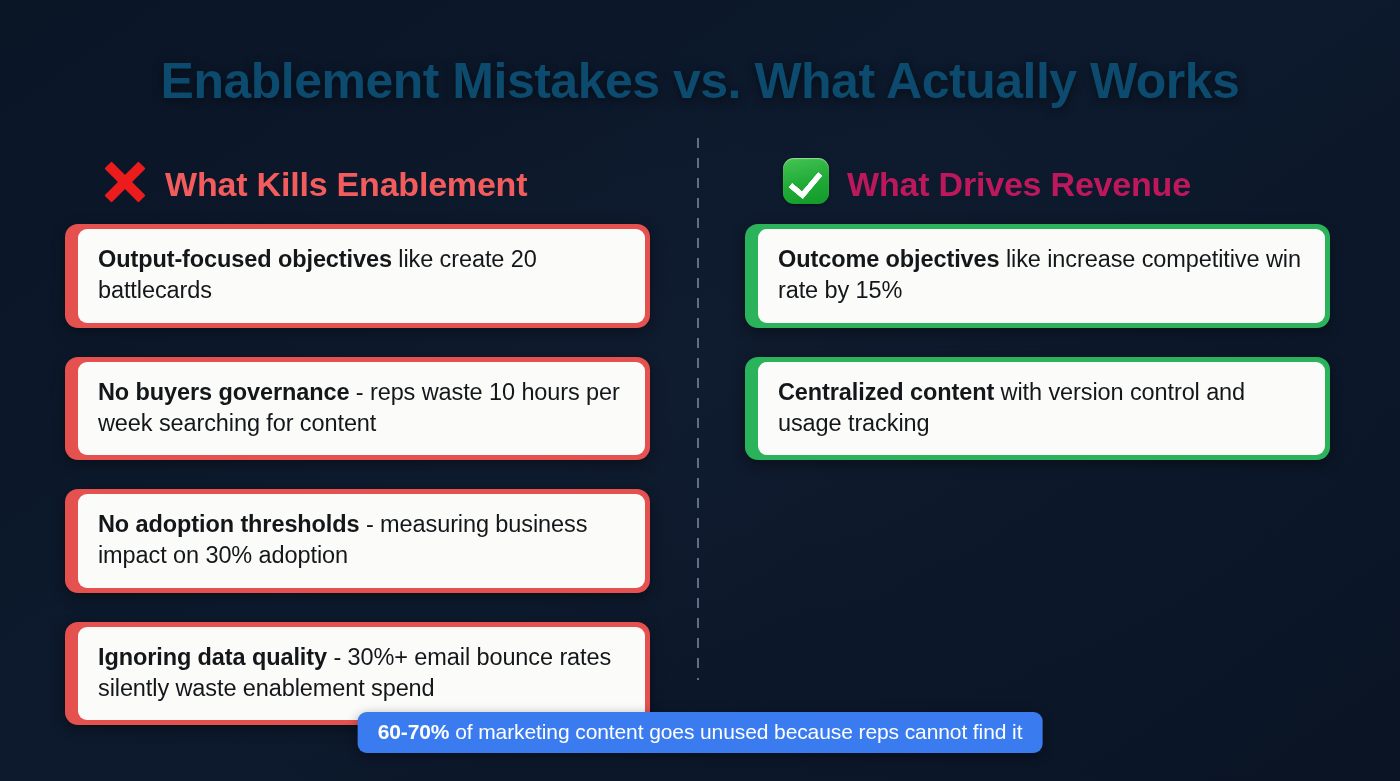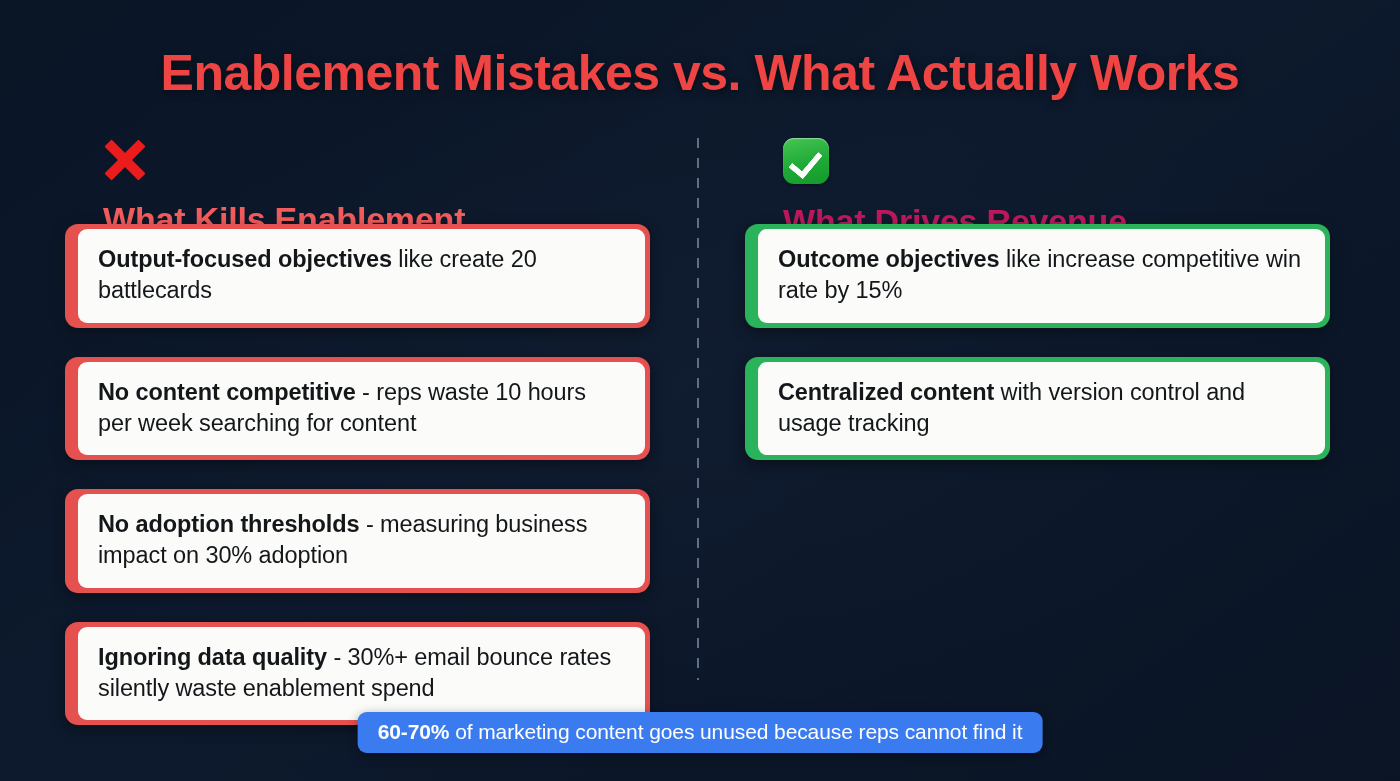--- a/index.html
+++ b/index.html
@@ -22,28 +22,28 @@
   .page {
     position: relative;
     width: 1400px;
     height: 781px;
     padding: 0;
   }
 
   
   .title {
     position: absolute;
-    top: 44px;
+    top: 52px;
     left: 0;
     width: 1400px;
     text-align: center;
     font-size: 50px;
     font-weight: bold;
     letter-spacing: -0.5px;
-    color: #ef4444;
+    color: #0c4a6e;
     text-shadow: 0 2px 10px rgba(0,0,0,0.55);
     white-space: nowrap;
   }
 
   
   .divider {
     position: absolute;
     left: 697px;
     top: 138px;
     width: 2px;
@@ -58,25 +58,24 @@
   .column {
     position: absolute;
     top: 138px;
     width: 600px;
   }
   .column.left  { left: 65px; }
   .column.right { left: 745px; }
 
   .col-header {
     display: flex;
-    align-items: flex-start;
+    align-items: flex-end;
     gap: 18px;
     height: 66px;
     margin-bottom: 20px;
-    flex-direction: column;
   }
   .column.left  .col-header { padding-left: 38px; }
   .column.right .col-header { padding-left: 38px; }
 
   .col-header-label {
     font-size: 34px;
     font-weight: bold;
     letter-spacing: -0.2px;
     white-space: nowrap;
   }
@@ -194,21 +193,21 @@
     </div>
 
     <div class="card bad">
       <div class="card-inner">
         <div class="card-text"><b>Output-focused objectives</b><span> like create 20 battlecards</span></div>
       </div>
     </div>
 
     <div class="card bad">
       <div class="card-inner">
-        <div class="card-text"><b>No content competitive</b><span> - reps waste 10 hours per week searching for content</span></div>
+        <div class="card-text"><b>No buyers governance</b><span> - reps waste 10 hours per week searching for content</span></div>
       </div>
     </div>
 
     <div class="card bad">
       <div class="card-inner">
         <div class="card-text"><b>No adoption thresholds</b><span> - measuring business impact on 30% adoption</span></div>
       </div>
     </div>
 
     <div class="card bad">

